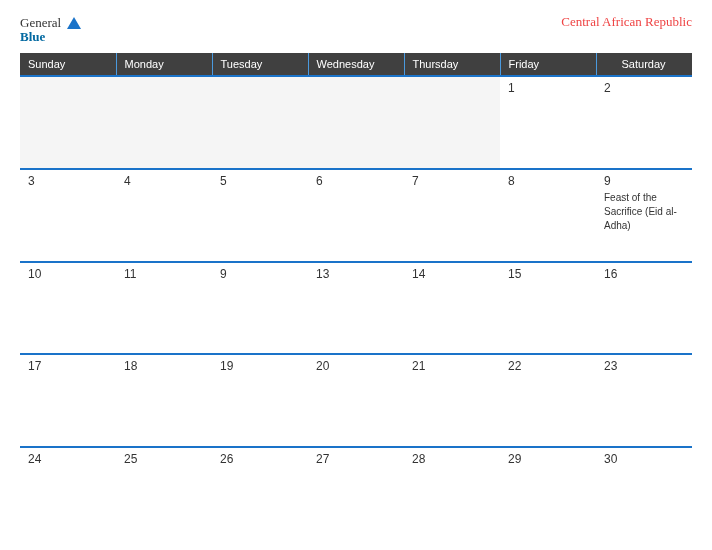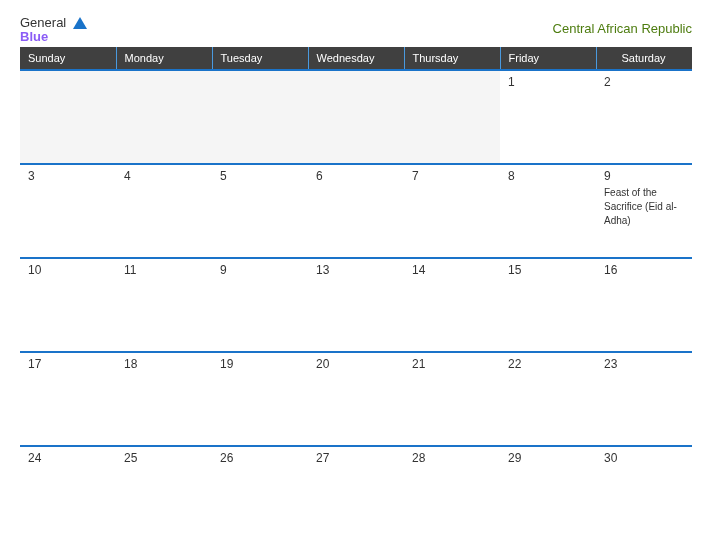--- a/index.html
+++ b/index.html
@@ -9,37 +9,38 @@
       width: 712px;
       height: 550px;
       display: flex;
       flex-direction: column;
       align-items: center;
       padding: 10px 20px;
     }
     .header {
       width: 100%;
       display: flex;
-      align-items: center;
       justify-content: space-between;
+      margin-bottom: 6px;
       padding: 4px 0;
+      font-family: Liberation Serif, serif;
     }
     .logo {
       display: flex;
       flex-direction: column;
       line-height: 1;
     }
     .logo-general {
       font-size: 13px;
       color: #333;
       font-weight: normal;
     }
     .logo-blue {
       font-size: 13px;
-      color: #8b5cf6;
+      color: #0369a1;
       font-weight: bold;
     }
     .logo-triangle {
       display: inline-block;
       width: 0;
       height: 0;
       border-left: 7px solid transparent;
       border-right: 7px solid transparent;
       border-bottom: 12px solid #1a73c9;
       margin-left: 2px;
@@ -47,21 +48,21 @@
     }
     .calendar-title {
       font-size: 36px;
       font-weight: 500;
       color: #222;
       text-align: center;
       flex: 1;
     }
     .country-name {
       font-size: 13px;
-      color: #4d7c0f;
+      color: #ef4444;
       text-align: right;
       min-width: 130px;
     }
     .calendar-table {
       width: 100%;
       border-collapse: collapse;
       flex: 1;
     }
     .calendar-table thead tr th {
       background: #404040;

